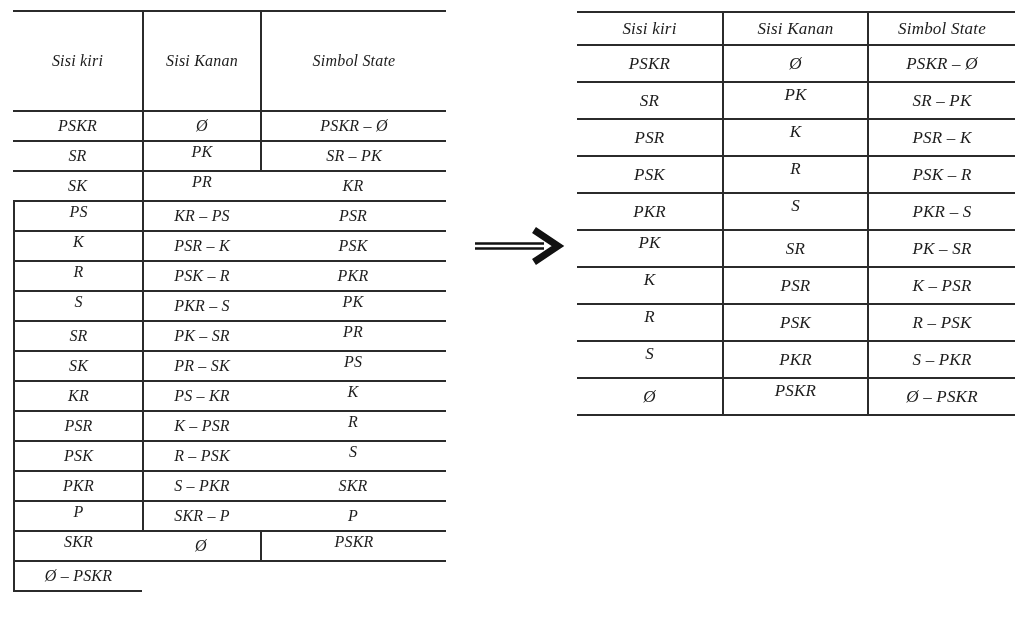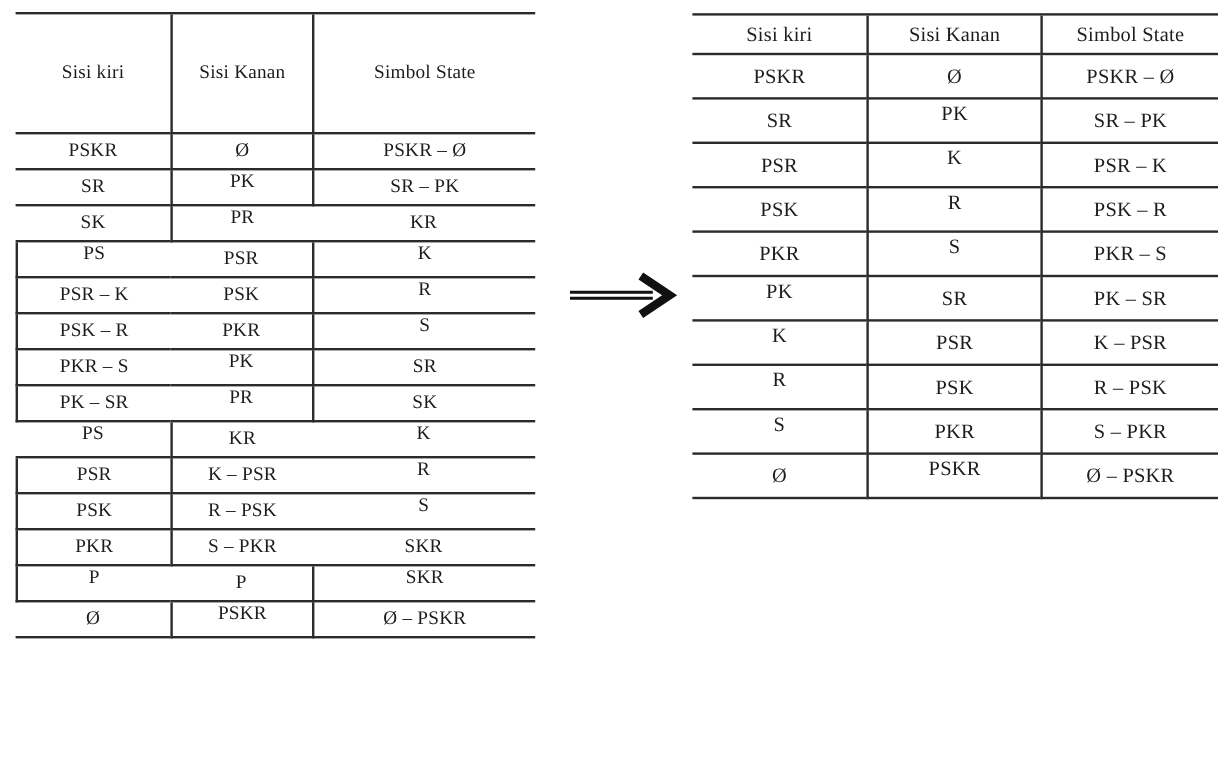--- a/index.html
+++ b/index.html
@@ -11,20 +11,21 @@
   body{
     width:1024px;height:637px;position:relative;overflow:hidden;
     background:var(--bg);
     font-family:"Liberation Serif","DejaVu Serif",serif;
     color:var(--text);
   }
   .tbl{
     position:absolute;
     display:grid;
     border-top:2px solid var(--line);
+    font-style:italic;
   }
   .tbl-left{
     left:13px;top:10px;
     grid-template-columns:129px 118px 186px;
     font-size:16px;
   }
   .tbl-right{
     left:577px;top:11px;
     grid-template-columns:145px 145px 148px;
     font-size:17px;
@@ -58,47 +59,51 @@
     <div class="cell td col1">PSKR</div>
     <div class="cell td col2">Ø</div>
     <div class="cell td col3">PSKR – Ø</div>
     <div class="cell td col1">SR</div>
     <div class="cell td col2 up">PK</div>
     <div class="cell td col3">SR – PK</div>
     <div class="cell td col1">SK</div>
     <div class="cell td col2 up">PR</div>
     <div class="cell td col1">KR</div>
     <div class="cell td col2 up">PS</div>
+    <div class="cell td col3">KR – PS</div>
     <div class="cell td col1">PSR</div>
     <div class="cell td col2 up">K</div>
     <div class="cell td col3">PSR – K</div>
     <div class="cell td col1">PSK</div>
     <div class="cell td col2 up">R</div>
     <div class="cell td col3">PSK – R</div>
     <div class="cell td col1">PKR</div>
     <div class="cell td col2 up">S</div>
     <div class="cell td col3">PKR – S</div>
     <div class="cell td col1 up">PK</div>
     <div class="cell td col2">SR</div>
     <div class="cell td col3">PK – SR</div>
     <div class="cell td col1 up">PR</div>
     <div class="cell td col2">SK</div>
+    <div class="cell td col3">PR – SK</div>
     <div class="cell td col1 up">PS</div>
     <div class="cell td col2">KR</div>
+    <div class="cell td col3">PS – KR</div>
     <div class="cell td col1 up">K</div>
     <div class="cell td col2">PSR</div>
     <div class="cell td col3">K – PSR</div>
     <div class="cell td col1 up">R</div>
     <div class="cell td col2">PSK</div>
     <div class="cell td col3">R – PSK</div>
     <div class="cell td col1 up">S</div>
     <div class="cell td col2">PKR</div>
     <div class="cell td col3">S – PKR</div>
     <div class="cell td col1">SKR</div>
     <div class="cell td col2 up">P</div>
+    <div class="cell td col3">SKR – P</div>
     <div class="cell td col1">P</div>
     <div class="cell td col2 up">SKR</div>
     <div class="cell td col1">Ø</div>
     <div class="cell td col2 up">PSKR</div>
     <div class="cell td col3">Ø – PSKR</div>
   </div>
 
 <div class="arrow-wrap">
   <svg width="100" height="40" viewBox="0 0 100 40">
     <line x1="7" y1="17.5" x2="76" y2="17.5" stroke="#111111" stroke-width="2.4"></line>

